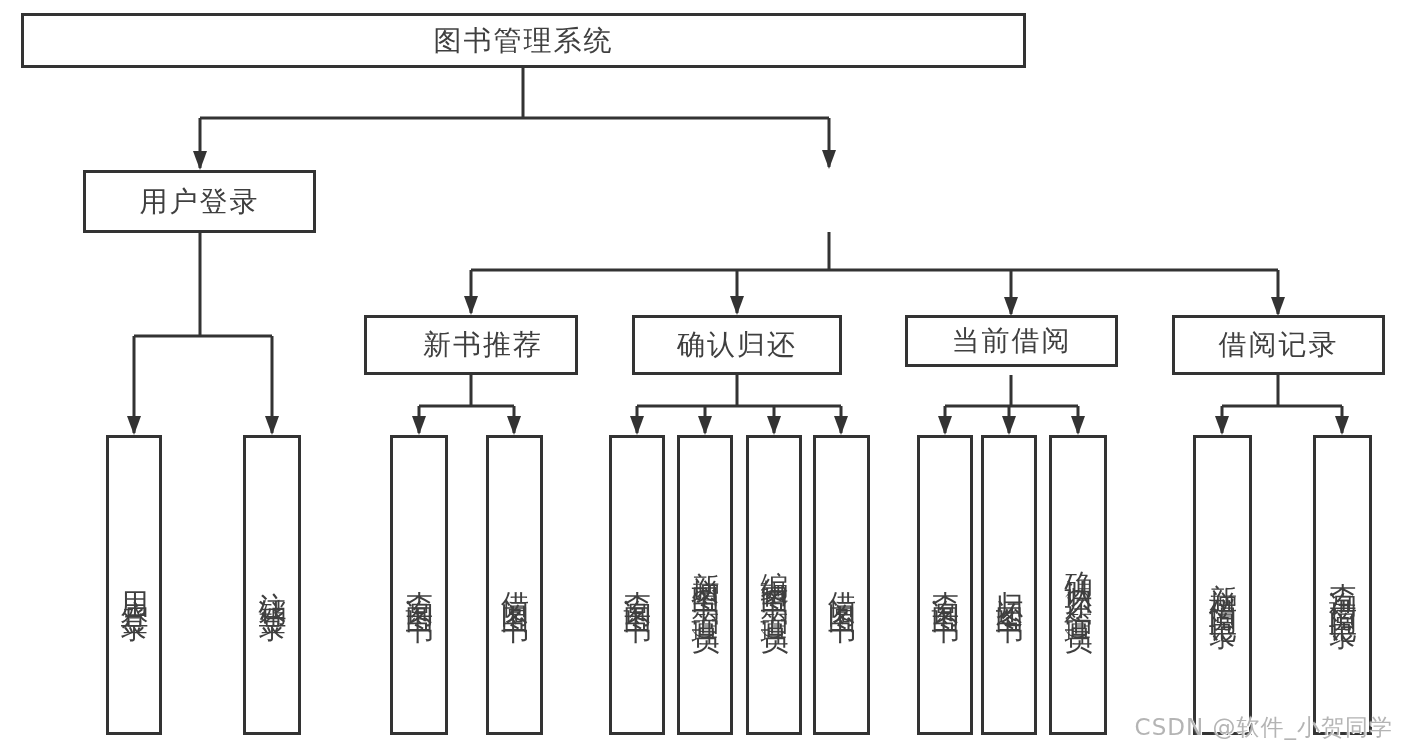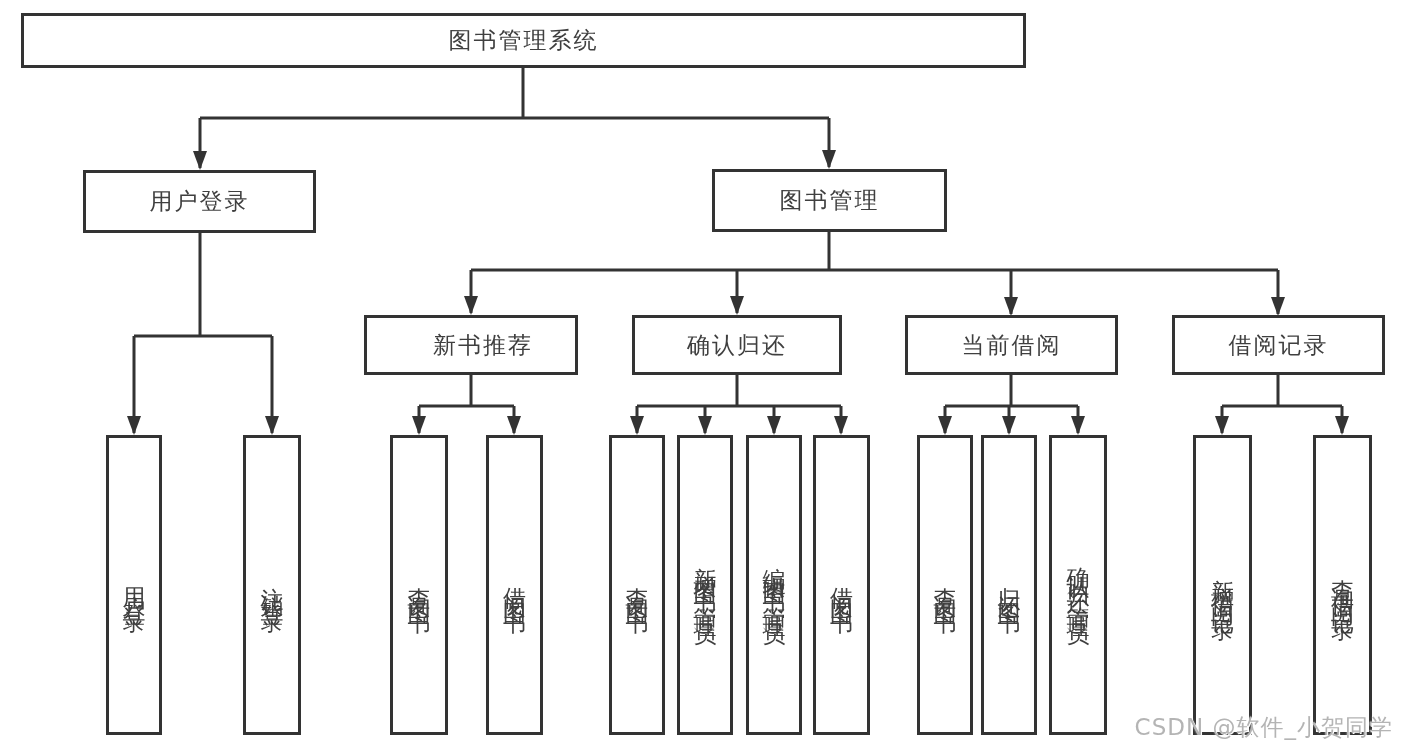--- a/index.html
+++ b/index.html
@@ -24,21 +24,21 @@
   }
   .box {
     position: absolute;
     box-sizing: border-box;
     border: 3px solid var(--color-line);
     background: #ffffff;
     color: var(--color-text);
     display: flex;
     align-items: center;
     justify-content: center;
-    font-size: 23px;
+    font-size: 28px;
     letter-spacing: 2px;
     text-align: right;
   }
   .vbox {
     writing-mode: vertical-rl;
     letter-spacing: 8px;
     line-height: 1;
     padding-top: 6px;
     padding-bottom: 6px;
   }
@@ -94,25 +94,24 @@
       <polygon points="1009,435 1002,416 1016,416"></polygon>
       <polygon points="1078,435 1071,416 1085,416"></polygon>
       <polygon points="1222,435 1215,416 1229,416"></polygon>
       <polygon points="1342,435 1335,416 1349,416"></polygon>
     </g>
   </svg>
 
   <div class="box" style="left:21px; top:13px; width:1005px; height:55px;">图书管理系统</div>
 
   <div class="box" style="left:83px; top:170px; width:233px; height:63px;">用户登录</div>
-  <div class="box" style="left:712px; top:169px; width:235px; height:63px;">图书管理</div>
 
   <div class="box" style="left:364px; top:315px; width:214px; height:60px;padding-left:24px;">新书推荐</div>
   <div class="box" style="left:632px; top:315px; width:210px; height:60px;">确认归还</div>
-  <div class="box" style="left:905px; top:315px; width:213px; height:60px;">当前借阅</div>
+  <div class="box" style="left:905px; top:315px; width:213px; height:52px;">当前借阅</div>
   <div class="box" style="left:1172px; top:315px; width:213px; height:60px;">借阅记录</div>
 
   <div class="box vbox" style="left:106px; top:435px; width:56px; height:300px;">用户登录</div>
   <div class="box vbox" style="left:243px; top:435px; width:58px; height:300px;">注销登录</div>
 
   <div class="box vbox" style="left:390px; top:435px; width:58px; height:300px;">查询图书</div>
   <div class="box vbox" style="left:486px; top:435px; width:57px; height:300px;">借阅图书</div>
 
   <div class="box vbox" style="left:609px; top:435px; width:56px; height:300px;">查询图书</div>
   <div class="box vbox" style="left:677px; top:435px; width:56px; height:300px;">新增图书（管理员）</div>

